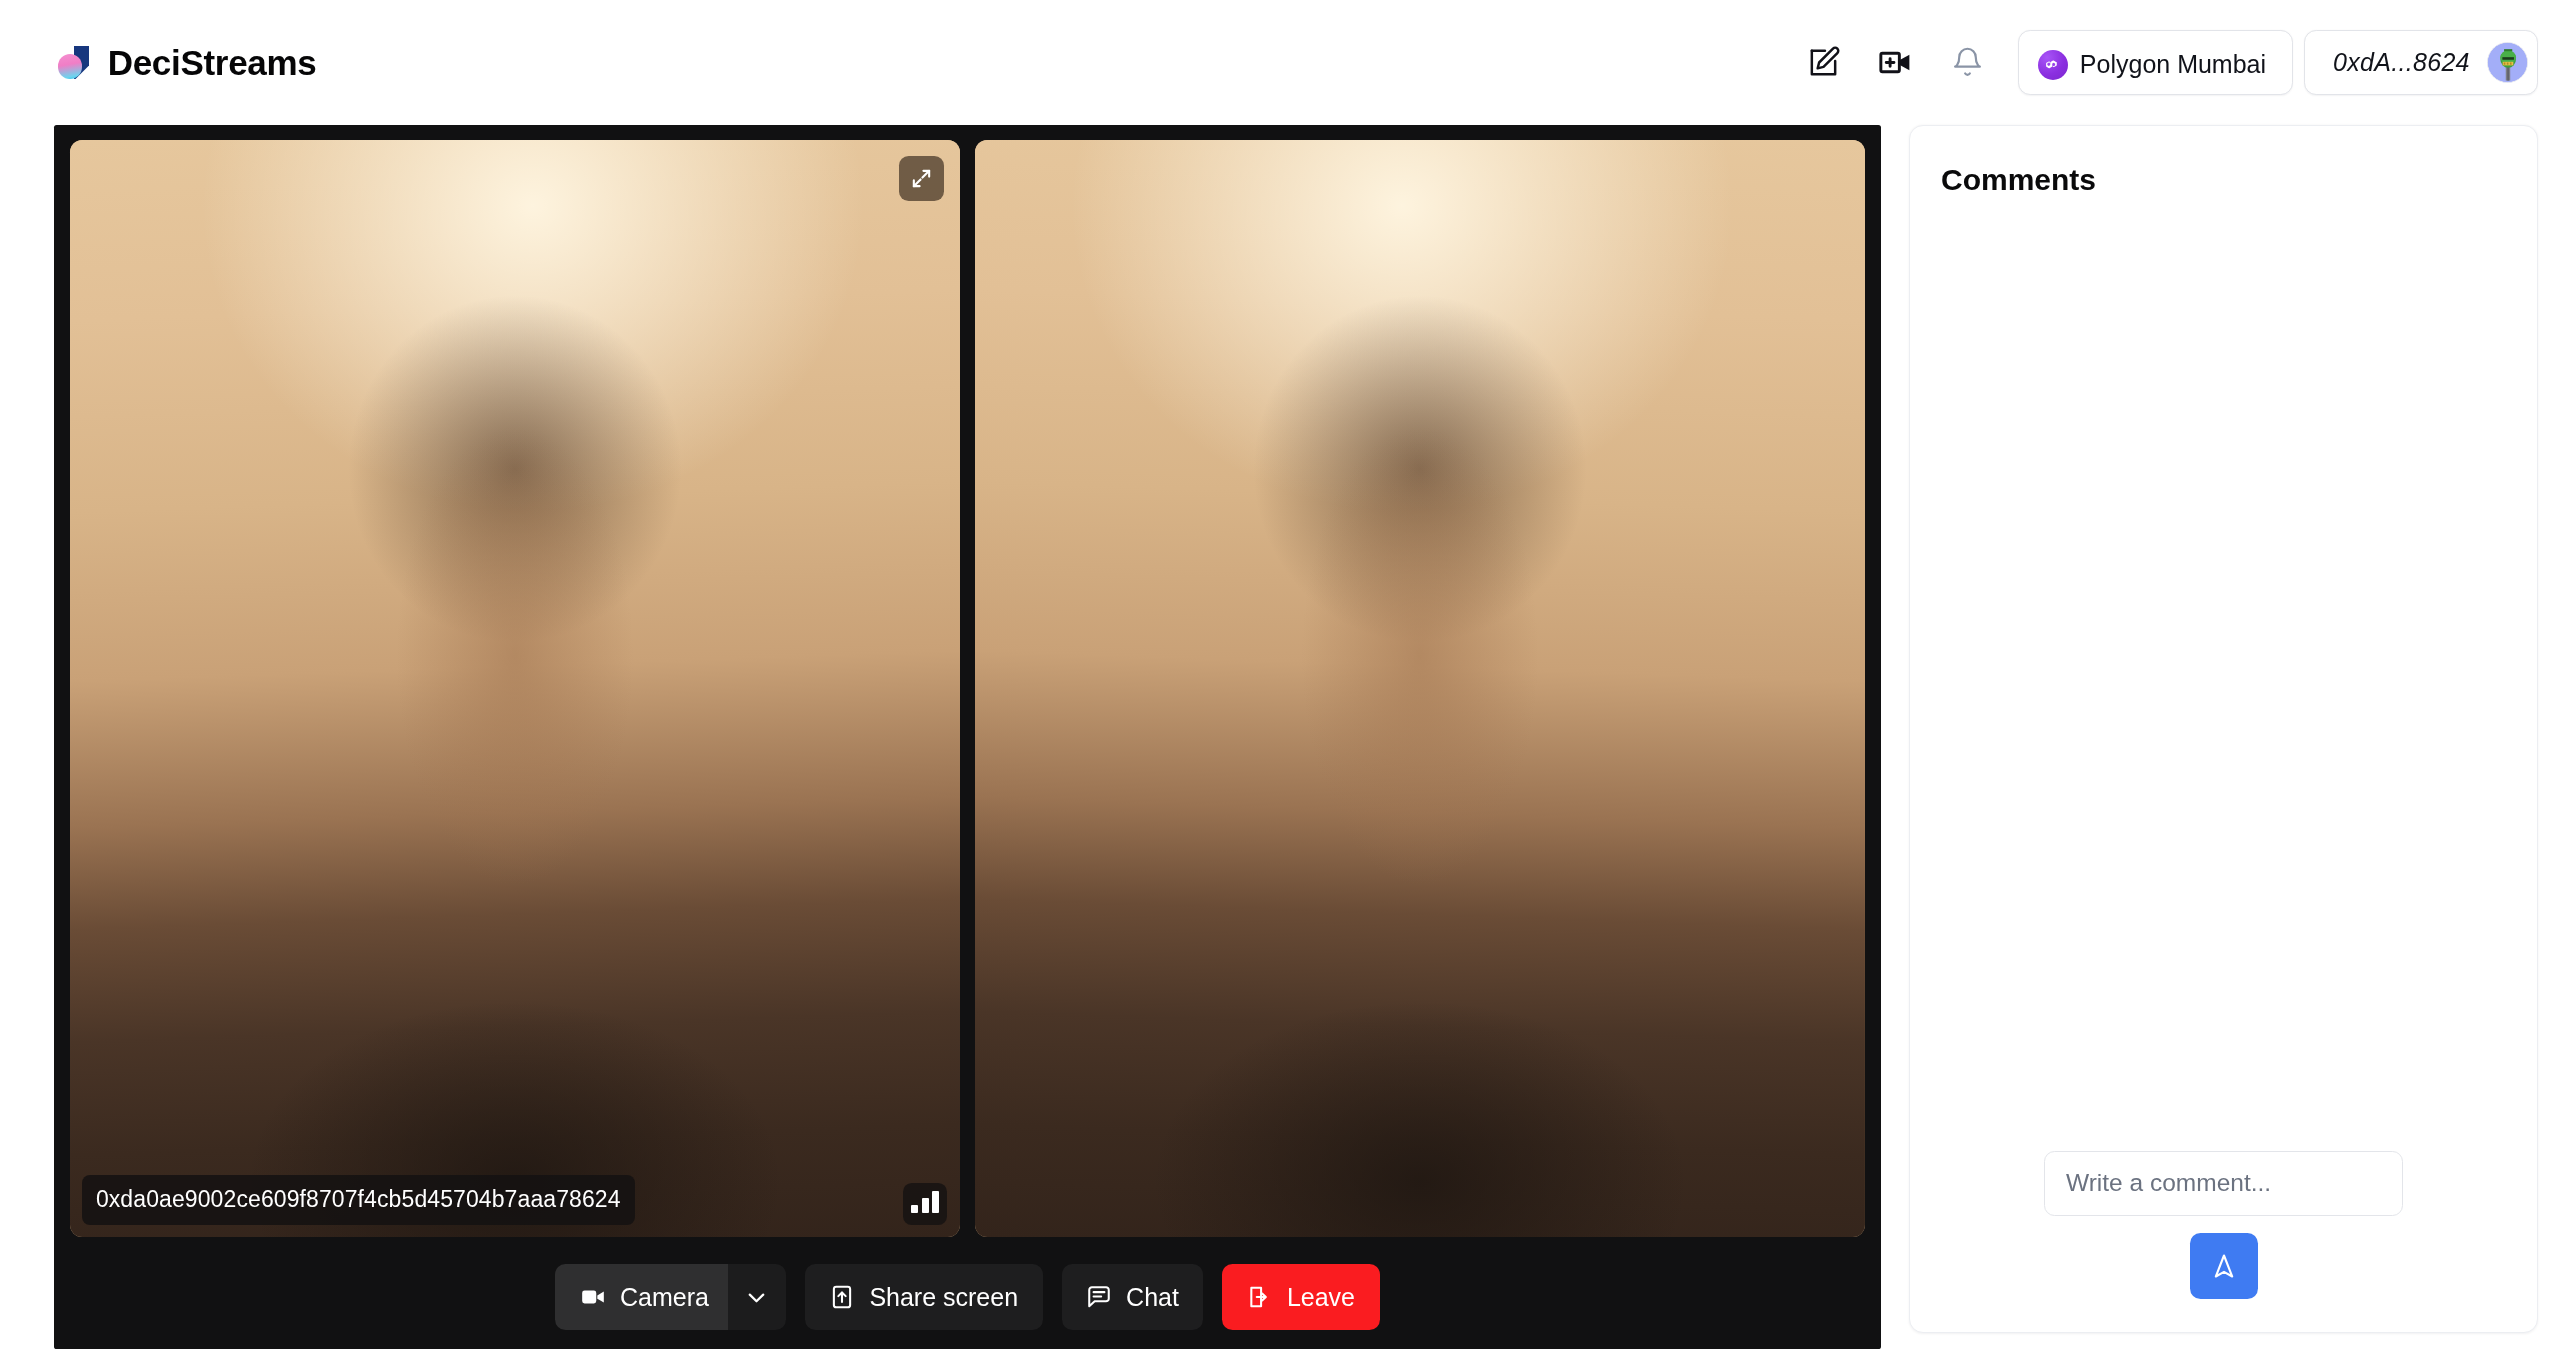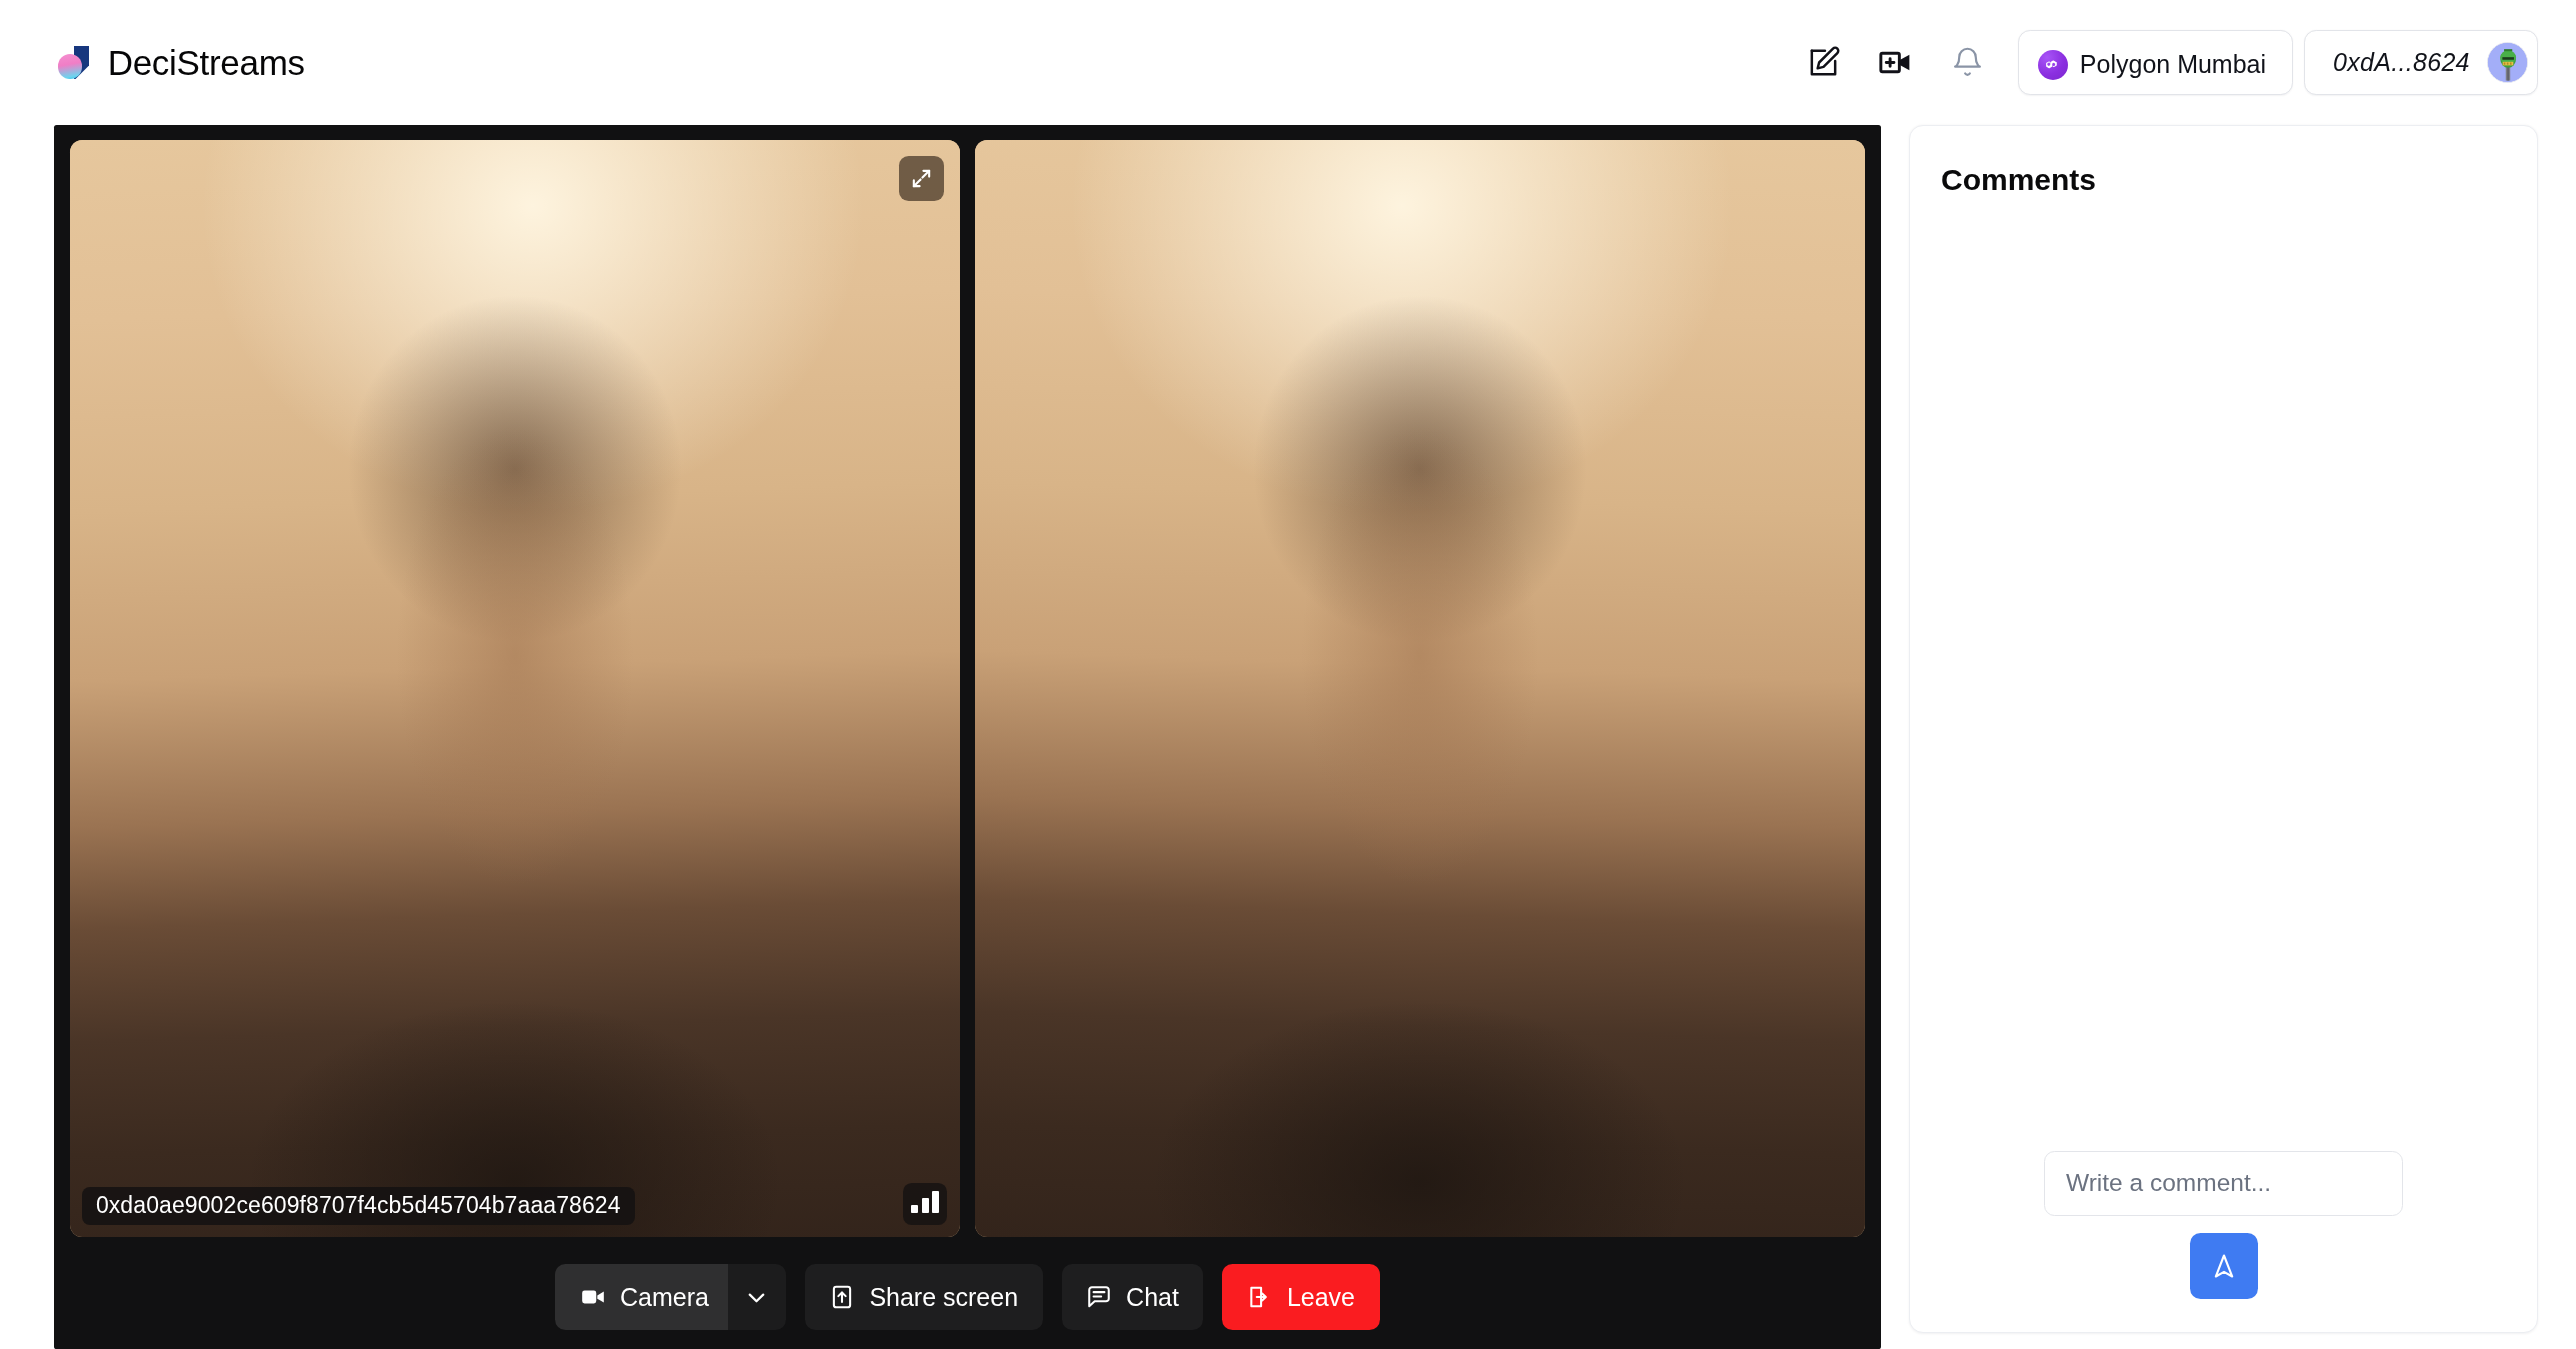--- a/index.html
+++ b/index.html
@@ -41,21 +41,21 @@
   }
   .brand-logo .notch {
     position: absolute;
     left: 21px; top: 22px;
     width: 14px; height: 14px;
     background: #ffffff;
     clip-path: polygon(0 100%, 100% 0, 100% 100%);
   }
   .brand-name {
     font-size: 35px;
-    font-weight: normal;
+    font-weight: bold;
     color: #060607;
     letter-spacing: -0.3px;
   }
 
   .header-spacer { flex: 1 1 auto; }
 
   .header-actions { display: flex; align-items: center; gap: 0; }
   .icon-btn {
     width: 72px; height: 56px;
     display: flex; align-items: center; justify-content: center;
@@ -148,21 +148,21 @@
     width: 45px; height: 45px;
     border-radius: 9.6px;
     background: rgba(40,28,18,0.62);
     display: flex; align-items: center; justify-content: center;
     cursor: pointer;
   }
 
   .tile-name {
     position: absolute;
     left: 12.2px; bottom: 12.2px;
-    height: 38px;
+    height: 50px;
     display: flex; align-items: center;
     padding: 0 14px;
     background: rgba(20,18,18,0.86);
     border-radius: 7.9px;
     color: #ffffff;
     font-size: 23px;
     letter-spacing: 0.1px;
     white-space: nowrap;
   }
 

